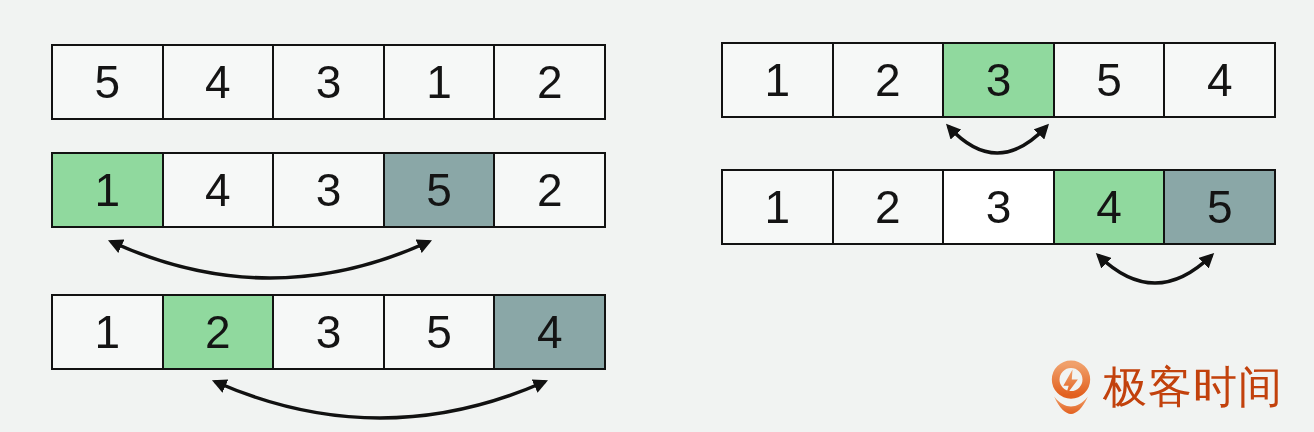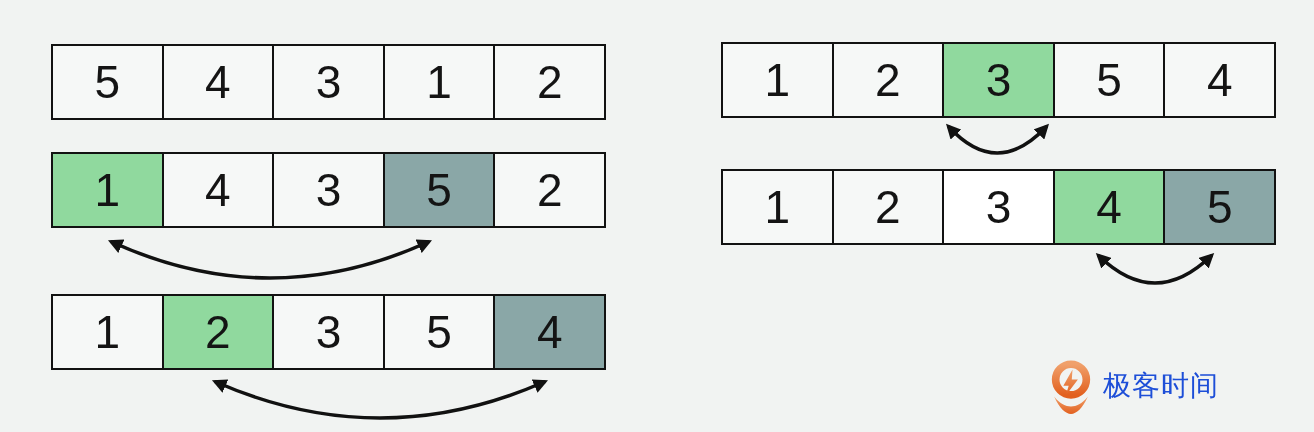--- a/index.html
+++ b/index.html
@@ -35,22 +35,22 @@
   .arrow-path{fill:none;stroke:#111;stroke-width:3.5;stroke-linecap:round;}
   .pos-arrow1{left:90px;top:232px;}
   .pos-arrow2{left:200px;top:372px;}
   .pos-arrow3{left:935px;top:119px;}
   .pos-arrow4{left:1085px;top:248px;}
   .logo{
     position:absolute;left:1048px;top:358px;
     display:flex;align-items:center;gap:9px;
   }
   .logo-text{
-    font-size:28px;color:#1d4ed8;letter-spacing:1px;
-    font-family:Liberation Mono, monospace;
+    font-size:44px;color:#c2410c;letter-spacing:1px;
+    font-family:Liberation Serif, serif;
     line-height:1;
   }
   .hidden-defs{position:absolute;width:0;height:0;}
 </style>
 </head>
 <body>
 
 <div class="canvas">
 
   <svg class="hidden-defs" aria-hidden="true">

